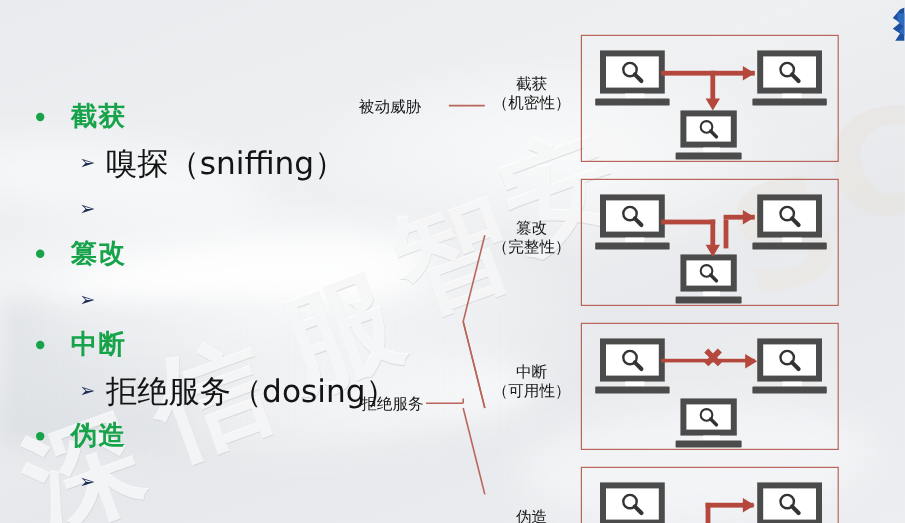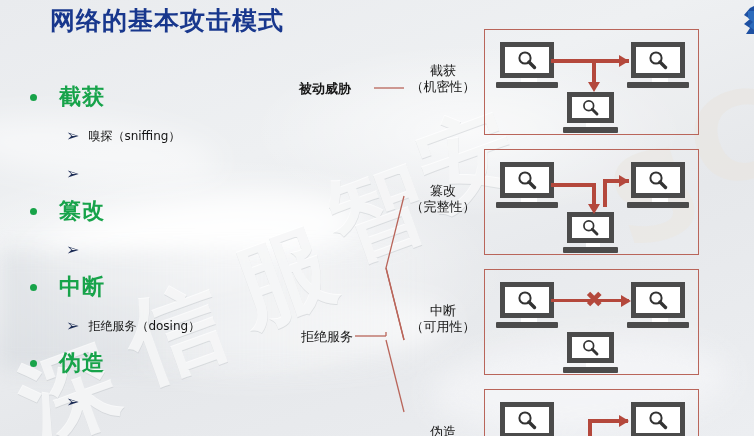--- a/index.html
+++ b/index.html
@@ -51,21 +51,21 @@
     white-space:nowrap;
   }
 
   
   #bullets{position:absolute;left:0;top:80px;width:380px;}
   .lvl1{display:flex;align-items:center;margin:0 0 4px 0;height:34px;}
   .dot{width:7px;height:7px;border-radius:50%;background:#18a349;margin-left:30px;margin-right:22px;flex:none;}
   .lvl1 .txt{color:#17a34a;font-weight:700;font-size:22px;letter-spacing:1px;}
   .lvl2{display:flex;align-items:center;height:36px;margin:0 0 2px 0;}
   .arw{margin-left:66px;margin-right:9px;color:#1b2b54;font-size:16px;line-height:1;flex:none;}
-  .lvl2 .txt{color:#141414;font-size:12px;letter-spacing:0px;}
+  .lvl2 .txt{color:#141414;font-size:26px;letter-spacing:0px;}
 
   
   .dlabel{
     position:absolute;color:#171717;font-size:13px;line-height:16px;
     text-align:center;white-space:nowrap;
   }
   .tlabel{
     position:absolute;color:#171717;font-size:13px;white-space:nowrap;
   }
 
@@ -103,21 +103,20 @@
   <div class="shade1"></div>
 
   <div class="wm wm-cn wm1">深</div>
   <div class="wm wm-cn wm2">信</div>
   <div class="wm wm-cn wm3">服</div>
   <div class="wm wm-cn wm4">智</div>
   <div class="wm wm-cn wm5">安</div>
   <div class="wm wm-lat wmS">S</div>
   <div class="wm wm-lat wmC">C</div>
 
-  <div id="title">网络的基本攻击模式</div>
 
   <div id="corner-logo">
     <svg width="30" height="34" viewBox="0 0 30 34">
       <path d="M26 2 L20 9 L26 13 L20 18 L26 22 L22 28 L30 28 L30 0 Z" fill="#1e50a2"></path>
       <path d="M24 5 L30 5 L30 24 L25 20 L29 16 L24 12 Z" fill="#2c6bbd"></path>
     </svg>
   </div>
 
   <div id="bullets">
 
@@ -164,21 +163,21 @@
 
     <line x1="374" y1="88" x2="404" y2="88" stroke="#b9655a" stroke-width="1.3"></line>
 
     <polyline points="404,196 386,268 404,340" fill="none" stroke="#b9655a" stroke-width="1.3"></polyline>
     <polyline points="404,340 386,268" fill="none" stroke="#b9655a" stroke-width="1.3"></polyline>
     <line x1="386" y1="332" x2="386" y2="336" stroke="#b9655a" stroke-width="1.3"></line>
     <polyline points="404,412 386,340" fill="none" stroke="#b9655a" stroke-width="1.3"></polyline>
     <line x1="355" y1="336" x2="386" y2="336" stroke="#b9655a" stroke-width="1.3"></line>
   </svg>
 
-  <div class="tlabel" style="left:299px;top:80px;font-weight:bold;">被动威胁</div>
+  <div class="tlabel" style="left:299px;top:80px;">被动威胁</div>
   <div class="tlabel" style="left:301px;top:328px;">拒绝服务</div>
 
   <div class="dlabel" style="left:410px;top:63px;width:66px;">
     <div>截获</div>
     <div>（机密性）</div>
   </div>
   <div class="dlabel" style="left:410px;top:183px;width:66px;">
     <div>篡改</div>
     <div>（完整性）</div>
   </div>

